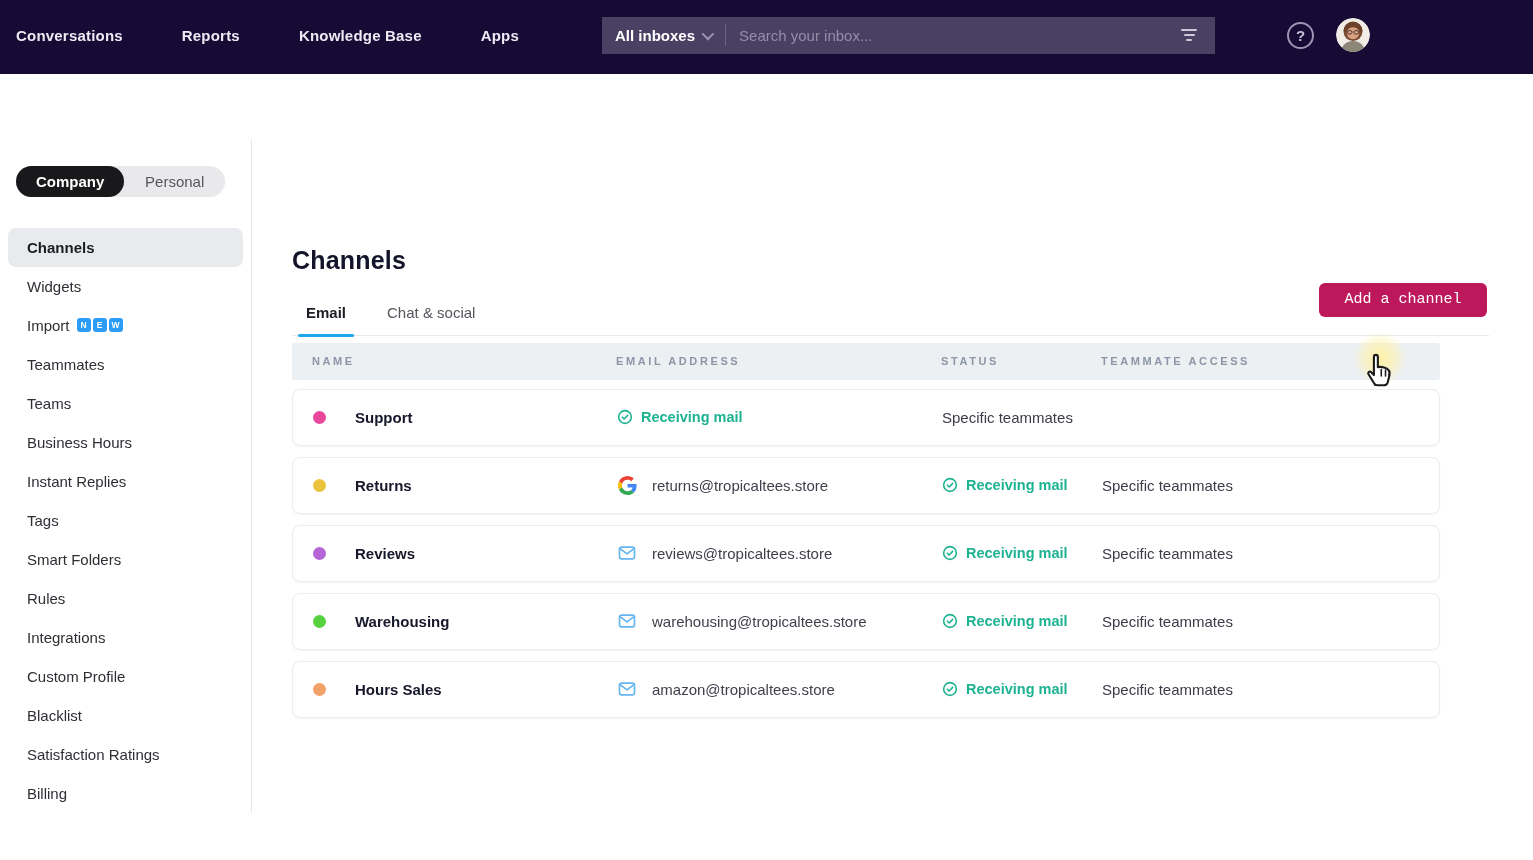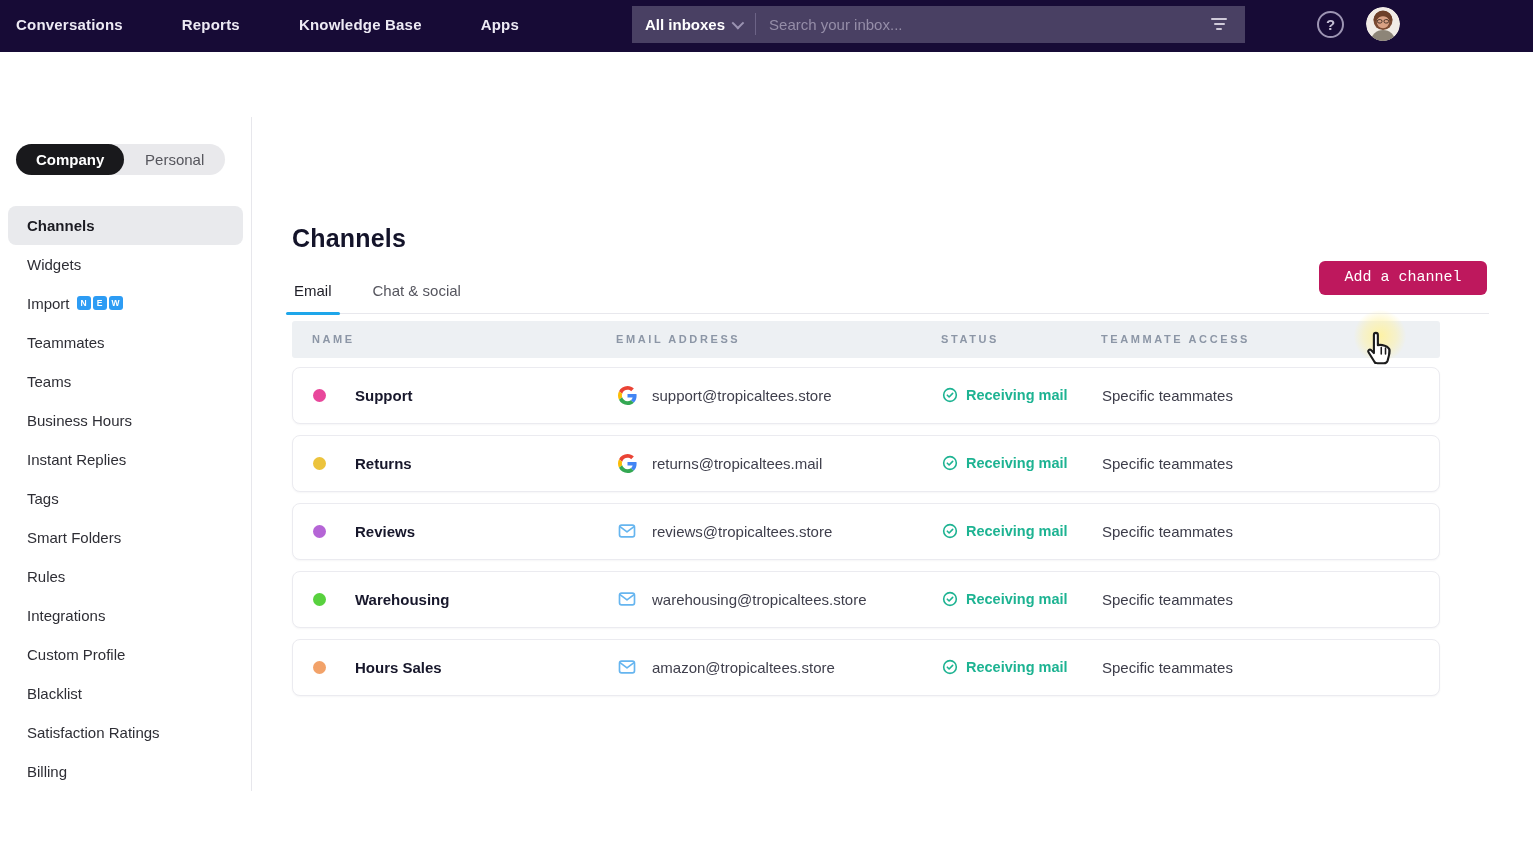--- a/index.html
+++ b/index.html
@@ -6,37 +6,37 @@
   html,body { width: 1533px; height: 860px; }
   body {
     font-family: "Liberation Sans", "DejaVu Sans", sans-serif;
     background: #ffffff;
     color: #1d1d2b;
     overflow: hidden;
   }
 
   
   .topbar {
-    height: 52px;
+    height: 74px;
     background: #170b36;
     display: flex;
     align-items: center;
     padding: 0 29px 4px 16px;
   }
   .topbar-nav { display: flex; align-items: center; gap: 59px; }
   .topbar-nav .nav-item {
     color: #edeaf4;
     font-size: 15px;
     font-weight: 700;
     letter-spacing: .2px;
     cursor: pointer;
     white-space: nowrap;
   }
   .search-group {
-    margin-left: 113px;
+    margin-left: 83px;
     width: 613px;
     height: 37px;
     background: #494063;
     border-radius: 0;
     display: flex;
     align-items: center;
     padding: 0 14px 0 13px;
   }
   .inbox-selector { display: flex; align-items: center; gap: 7px; cursor: pointer; }
   .inbox-selector .inbox-label { color: #ffffff; font-size: 15px; font-weight: 600; }
@@ -112,21 +112,21 @@
   
   .main { flex: 1; position: relative; padding: 23px 44px 0 40px; background: #ffffff; }
   .page-title { font-size: 25px; font-weight: 700; color: #14142a; letter-spacing: .2px; }
   .tabs-row {
     margin-top: 24px;
     display: flex; align-items: flex-end; gap: 37px;
     border-bottom: 1px solid #e8e8ed;
     height: 37px;
   }
   .tab { position: relative; font-size: 15px; padding: 0 2px 14px 2px; cursor: pointer; color: #55555e; }
-  .tab.active { color: #1d1d26; font-weight: 400; }
+  .tab.active { color: #1d1d26; font-weight: 700; margin-left: 12px; }
   .tab.active::after {
     content: ""; position: absolute; left: -6px; right: -6px; bottom: -2px;
     height: 3px; border-radius: 2px; background: #1ea6ea;
   }
   .add-channel-btn {
     position: absolute; top: 60px; right: 46px;
     width: 168px; height: 34px;
     background: #be185d; color: #ffffff;
     border: none; border-radius: 6px;
     font-size: 15px; font-weight: 400;
@@ -307,58 +307,46 @@
           <div class="th">Email address</div>
           <div class="th">Status</div>
           <div class="th">Teammate access</div>
         </div>
       <div class="tbody">
   <div class="trow">
     <div class="cell-name">
       <span class="color-dot" style="background: rgb(232, 71, 155);"></span>
       <span class="channel-name">Support</span>
     </div>
+    <div class="cell-status">
+      <svg width="16" height="16" viewBox="0 0 24 24" fill="none" stroke="#1db392" stroke-width="2.4" stroke-linecap="round" stroke-linejoin="round">
+        <circle cx="12" cy="12" r="9.5"></circle>
+        <path d="M8 12.3 l2.7 2.7 L16 9.5"></path>
+      </svg>
+      <span class="status-text">Receiving mail</span>
+    </div>
+    <div class="access-text">Specific teammates</div>
+  </div>
+
+  <div class="trow">
+    <div class="cell-name">
+      <span class="color-dot" style="background: rgb(236, 195, 60);"></span>
+      <span class="channel-name">Returns</span>
+    </div>
     <div class="cell-email">
       <span class="provider-icon icon-google">
         <svg width="19" height="19" viewBox="0 0 48 48">
           <path fill="#EA4335" d="M24 9.5c3.54 0 6.71 1.22 9.21 3.6l6.85-6.85C35.9 2.38 30.47 0 24 0 14.62 0 6.51 5.38 2.56 13.22l7.98 6.19C12.43 13.72 17.74 9.5 24 9.5z"></path>
           <path fill="#4285F4" d="M46.98 24.55c0-1.57-.15-3.09-.38-4.55H24v9.02h12.94c-.58 2.96-2.26 5.48-4.78 7.18l7.73 6c4.51-4.18 7.09-10.36 7.09-17.65z"></path>
           <path fill="#FBBC05" d="M10.53 28.59c-.48-1.45-.76-2.99-.76-4.59s.27-3.14.76-4.59l-7.98-6.19C.92 16.46 0 20.12 0 24c0 3.88.92 7.54 2.56 10.78l7.97-6.19z"></path>
           <path fill="#34A853" d="M24 48c6.48 0 11.93-2.13 15.89-5.81l-7.73-6c-2.15 1.45-4.92 2.3-8.16 2.3-6.26 0-11.57-4.22-13.47-9.91l-7.98 6.19C6.51 42.62 14.62 48 24 48z"></path>
         </svg>
       </span>
 
-      <span class="email-text">support@tropicaltees.store</span>
-    </div>
-    <div class="cell-status">
-      <svg width="16" height="16" viewBox="0 0 24 24" fill="none" stroke="#1db392" stroke-width="2.4" stroke-linecap="round" stroke-linejoin="round">
-        <circle cx="12" cy="12" r="9.5"></circle>
-        <path d="M8 12.3 l2.7 2.7 L16 9.5"></path>
-      </svg>
-      <span class="status-text">Receiving mail</span>
-    </div>
-    <div class="access-text">Specific teammates</div>
-  </div>
-
-  <div class="trow">
-    <div class="cell-name">
-      <span class="color-dot" style="background: rgb(236, 195, 60);"></span>
-      <span class="channel-name">Returns</span>
-    </div>
-    <div class="cell-email">
-      <span class="provider-icon icon-google">
-        <svg width="19" height="19" viewBox="0 0 48 48">
-          <path fill="#EA4335" d="M24 9.5c3.54 0 6.71 1.22 9.21 3.6l6.85-6.85C35.9 2.38 30.47 0 24 0 14.62 0 6.51 5.38 2.56 13.22l7.98 6.19C12.43 13.72 17.74 9.5 24 9.5z"></path>
-          <path fill="#4285F4" d="M46.98 24.55c0-1.57-.15-3.09-.38-4.55H24v9.02h12.94c-.58 2.96-2.26 5.48-4.78 7.18l7.73 6c4.51-4.18 7.09-10.36 7.09-17.65z"></path>
-          <path fill="#FBBC05" d="M10.53 28.59c-.48-1.45-.76-2.99-.76-4.59s.27-3.14.76-4.59l-7.98-6.19C.92 16.46 0 20.12 0 24c0 3.88.92 7.54 2.56 10.78l7.97-6.19z"></path>
-          <path fill="#34A853" d="M24 48c6.48 0 11.93-2.13 15.89-5.81l-7.73-6c-2.15 1.45-4.92 2.3-8.16 2.3-6.26 0-11.57-4.22-13.47-9.91l-7.98 6.19C6.51 42.62 14.62 48 24 48z"></path>
-        </svg>
-      </span>
-
-      <span class="email-text">returns@tropicaltees.mail</span>
+      <span class="email-text">returns@tropicaltees.store</span>
     </div>
     <div class="cell-status">
       <svg width="16" height="16" viewBox="0 0 24 24" fill="none" stroke="#1db392" stroke-width="2.4" stroke-linecap="round" stroke-linejoin="round">
         <circle cx="12" cy="12" r="9.5"></circle>
         <path d="M8 12.3 l2.7 2.7 L16 9.5"></path>
       </svg>
       <span class="status-text">Receiving mail</span>
     </div>
     <div class="access-text">Specific teammates</div>
   </div>

